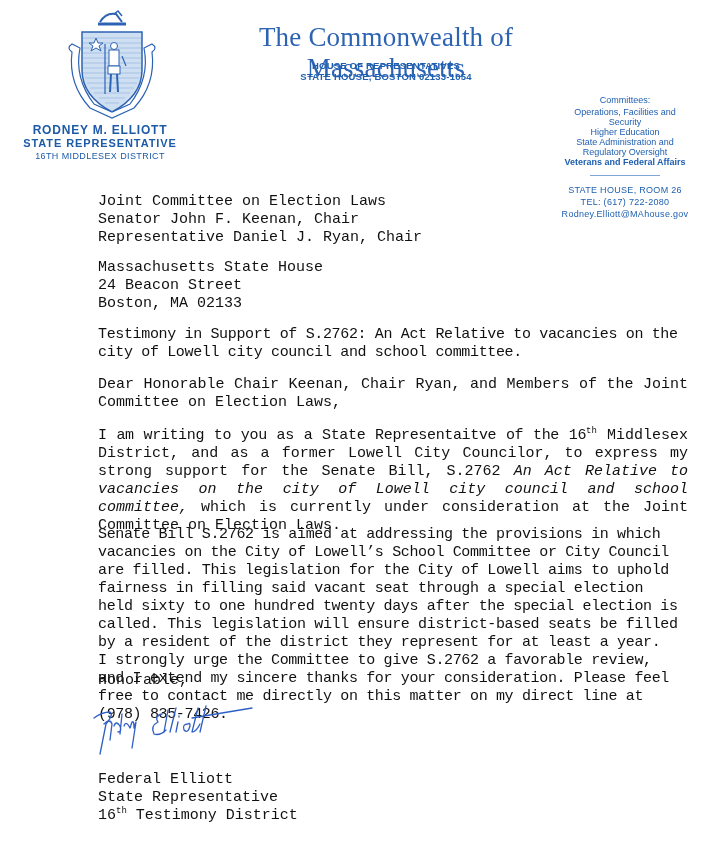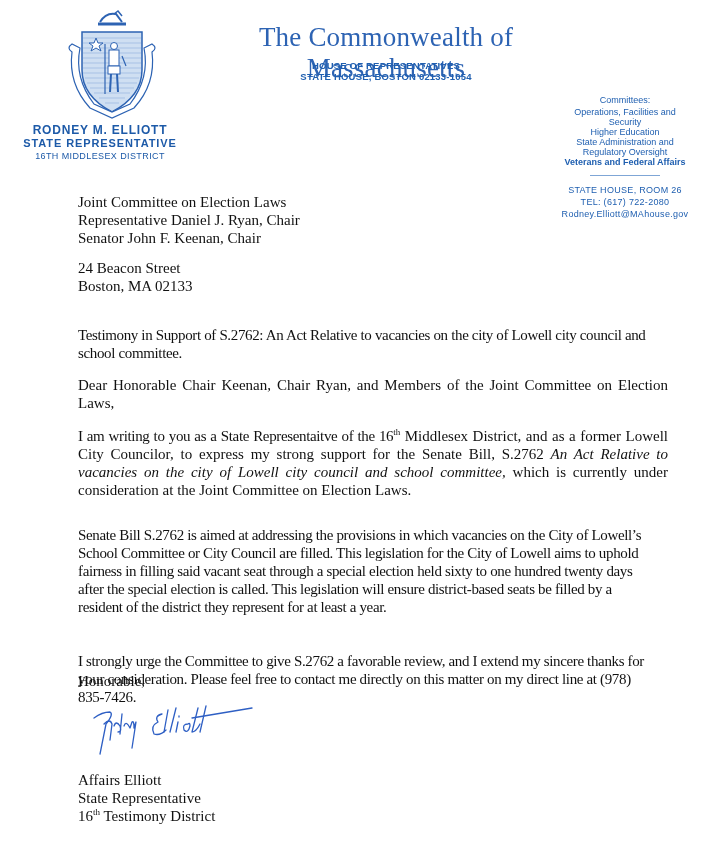--- a/index.html
+++ b/index.html
@@ -20,21 +20,21 @@
 
   
   #right-col { position: absolute; left: 530px; top: 95px; width: 190px; text-align: center; font-family: "Liberation Sans", sans-serif; color: #1f5fb0; font-size: 9px; line-height: 10px; }
   #right-col .committee { }
   #right-col .committee.bold { font-weight: bold; text-align: center; }
   #committees-heading { margin-bottom: 2px; }
   #divider { width: 70px; height: 1px; background: #7fa6d6; margin: 8px auto 8px auto; }
   #right-col .contact { letter-spacing: 0.3px; line-height: 12px; }
 
   
-  .para { position: absolute; left: 78px; width: 590px; font-size: 15px; line-height: 18px; }
+  .para { position: absolute; left: 98px; width: 590px; font-size: 15px; line-height: 18px; font-family: Liberation Mono, monospace; }
   .justify { text-align: justify; }
   .condensed { letter-spacing: -0.35px; }
   sup { font-size: 9px; line-height: 0; vertical-align: 6px; }
 
   #addressees { top: 193px; }
   #address { top: 259px; }
   #subject { top: 326px; }
   #salutation { top: 376px; }
   #para1 { top: 427px; }
   #para2 { top: 526px; }
@@ -102,25 +102,26 @@
   <div class="committee" style="padding:0 30px;">State Administration and Regulatory Oversight</div>
   <div class="committee bold">Veterans and Federal Affairs</div>
   <div id="divider"></div>
   <div class="contact">STATE HOUSE, ROOM 26</div>
   <div class="contact">TEL: (617) 722-2080</div>
   <div class="contact">Rodney.Elliott@MAhouse.gov</div>
 </div>
 
 <div id="addressees" class="para">
   <div>Joint Committee on Election Laws</div>
+  <div>Senator John F. Keenan, Chair</div>
   <div>Representative Daniel J. Ryan, Chair</div>
-  <div>Senator John F. Keenan, Chair</div>
 </div>
 
 <div id="address" class="para">
+  <div>Massachusetts State House</div>
   <div>24 Beacon Street</div>
   <div>Boston, MA 02133</div>
 </div>
 
 <div id="subject" class="para condensed">Testimony in Support of S.2762: An Act Relative to vacancies on the city of Lowell city council and school committee.</div>
 
 <div id="salutation" class="para justify">Dear Honorable Chair Keenan, Chair Ryan, and Members of the Joint Committee on Election Laws,</div>
 
 <div id="para1" class="para justify">
   <span class="condensed">I am writing to you as a State Representaitve of the 16</span><sup>th</sup><span> Middlesex District,  and as a former Lowell City Councilor, to express my strong support for the Senate Bill, S.2762 </span><i>An Act Relative to vacancies on the city of Lowell city council and school committee,</i><span> which is currently under consideration at the Joint Committee on Election Laws.</span>
@@ -141,16 +142,16 @@
     <path d="M70 18 Q62 20 66 26 Q58 30 62 38 Q68 40 74 34"></path>
     <path d="M76 14 L72 36 M84 12 L78 36"></path>
     <path d="M86 26 L84 36 M87 20 L87 21"></path>
     <path d="M96 28 Q90 28 92 34 Q96 38 98 30 Q98 26 96 28"></path>
     <path d="M106 12 L100 36 Q104 36 108 28 M114 10 L108 36"></path>
     <path d="M100 22 L160 12"></path>
   </g>
 </svg>
 
 <div id="sig-block" class="para">
-  <div>Affairs Elliott</div>
+  <div>Federal Elliott</div>
   <div>State Representative</div>
   <div><span>16</span><sup>th</sup><span> Testimony District</span></div>
 </div>
 
 </body></html>

